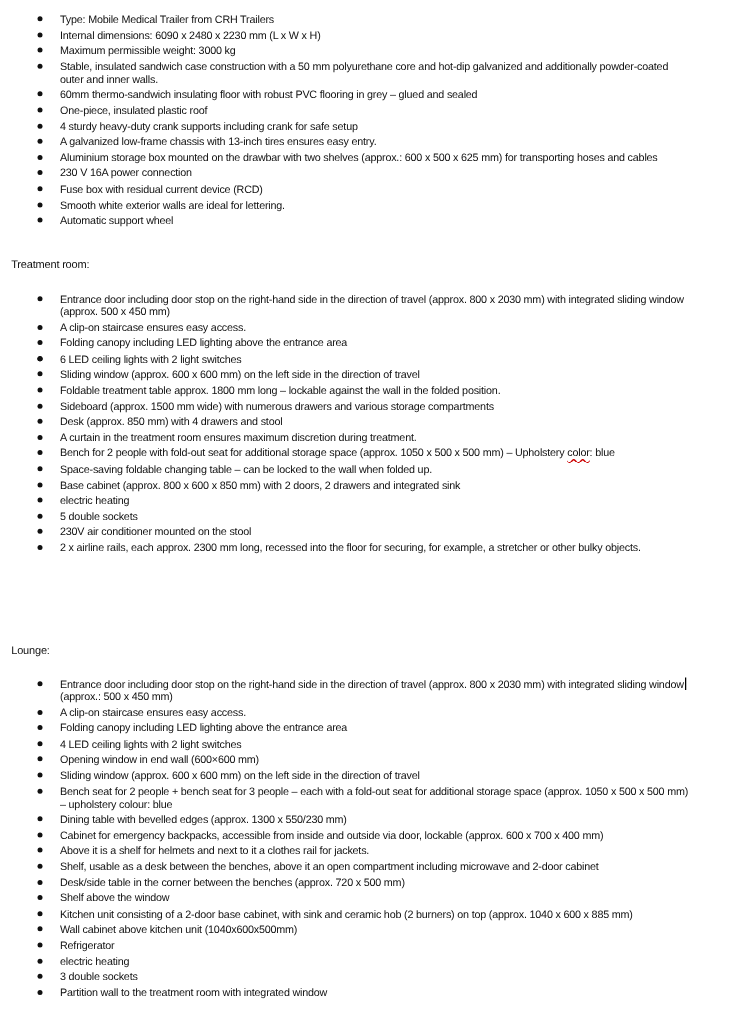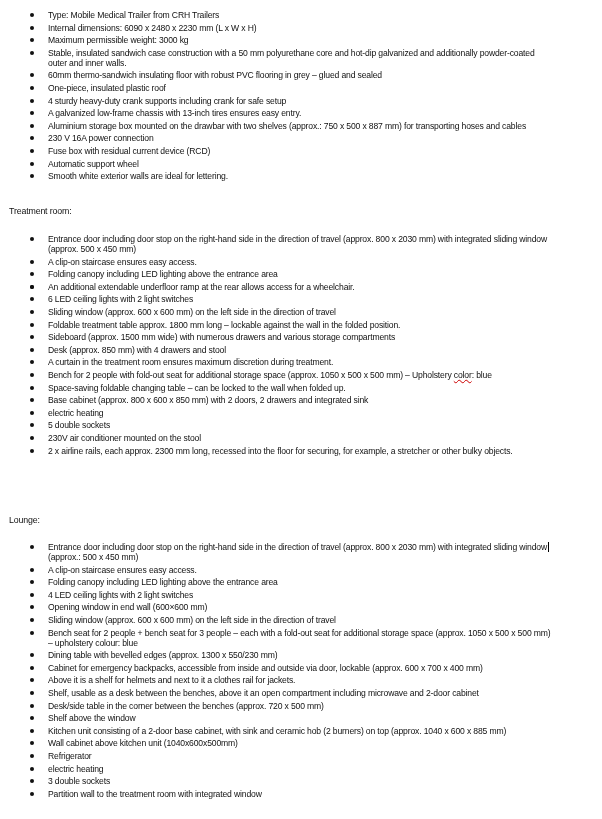--- a/index.html
+++ b/index.html
@@ -78,36 +78,36 @@
   <div class="section1">
     <ul class="bullets">
       <li><span class="dot"></span><span>Type: Mobile Medical Trailer from CRH Trailers</span></li>
       <li><span class="dot"></span><span>Internal dimensions: 6090 x 2480 x 2230 mm (L x W x H)</span></li>
       <li><span class="dot"></span><span>Maximum permissible weight: 3000 kg</span></li>
       <li><span class="dot"></span><span>Stable, insulated sandwich case construction with a 50 mm polyurethane core and hot-dip galvanized and additionally powder-coated outer and inner walls.</span></li>
       <li><span class="dot"></span><span>60mm thermo-sandwich insulating floor with robust PVC flooring in grey – glued and sealed</span></li>
       <li><span class="dot"></span><span>One-piece, insulated plastic roof</span></li>
       <li><span class="dot"></span><span>4 sturdy heavy-duty crank supports including crank for safe setup</span></li>
       <li><span class="dot"></span><span>A galvanized low-frame chassis with 13-inch tires ensures easy entry.</span></li>
-      <li><span class="dot"></span><span>Aluminium storage box mounted on the drawbar with two shelves (approx.: 750 x 500 x 887 mm) for transporting hoses and cables</span></li>
+      <li><span class="dot"></span><span>Aluminium storage box mounted on the drawbar with two shelves (approx.: 600 x 500 x 625 mm) for transporting hoses and cables</span></li>
       <li><span class="dot"></span><span>230 V 16A power connection</span></li>
       <li><span class="dot"></span><span>Fuse box with residual current device (RCD)</span></li>
+      <li><span class="dot"></span><span>Smooth white exterior walls are ideal for lettering.</span></li>
       <li><span class="dot"></span><span>Automatic support wheel</span></li>
-      <li><span class="dot"></span><span>Smooth white exterior walls are ideal for lettering.</span></li>
     </ul>
   </div>
 
   <div class="heading h-treatment">Treatment room:</div>
   <div class="section2">
     <ul class="bullets">
       <li><span class="dot"></span><span>Entrance door including door stop on the right-hand side in the direction of travel (approx. 800 x 2030 mm) with integrated sliding window (approx. 500 x 450 mm)</span></li>
       <li><span class="dot"></span><span>A clip-on staircase ensures easy access.</span></li>
       <li><span class="dot"></span><span>Folding canopy including LED lighting above the entrance area</span></li>
       <li><span class="dot"></span></li>
-      <li><span class="dot"></span><span>An additional extendable underfloor ramp at the rear allows access for a wheelchair.</span></li>
+      <li><span class="dot"></span></li>
       <li><span class="dot"></span><span>6 LED ceiling lights with 2 light switches</span></li>
       <li><span class="dot"></span><span>Sliding window (approx. 600 x 600 mm) on the left side in the direction of travel</span></li>
       <li><span class="dot"></span><span>Foldable treatment table approx. 1800 mm long – lockable against the wall in the folded position.</span></li>
       <li><span class="dot"></span><span>Sideboard (approx. 1500 mm wide) with numerous drawers and various storage compartments</span></li>
       <li><span class="dot"></span><span>Desk (approx. 850 mm) with 4 drawers and stool</span></li>
       <li><span class="dot"></span><span>A curtain in the treatment room ensures maximum discretion during treatment.</span></li>
       <li><span class="dot"></span><span>Bench for 2 people with fold-out seat for additional storage space (approx. 1050 x 500 x 500 mm) – Upholstery </span><span class="spell">color</span><span>: blue</span></li>
       <li><span class="dot"></span><span>Space-saving foldable changing table – can be locked to the wall when folded up.</span></li>
       <li><span class="dot"></span><span>Base cabinet (approx. 800 x 600 x 850 mm) with 2 doors, 2 drawers and integrated sink</span></li>
       <li><span class="dot"></span><span>electric heating</span></li>

